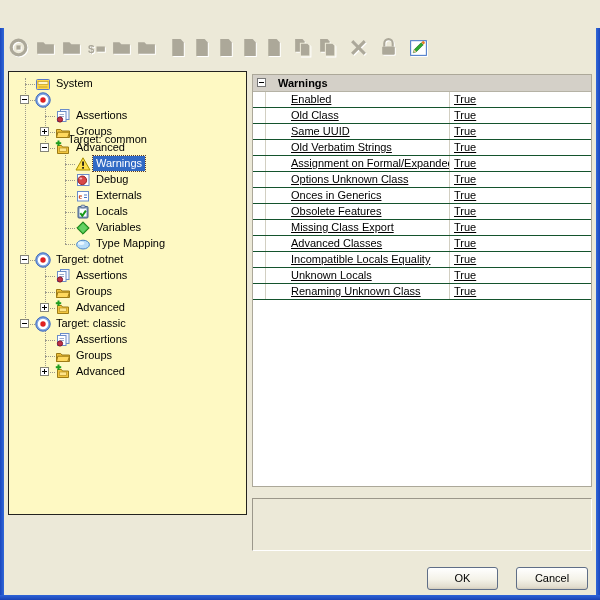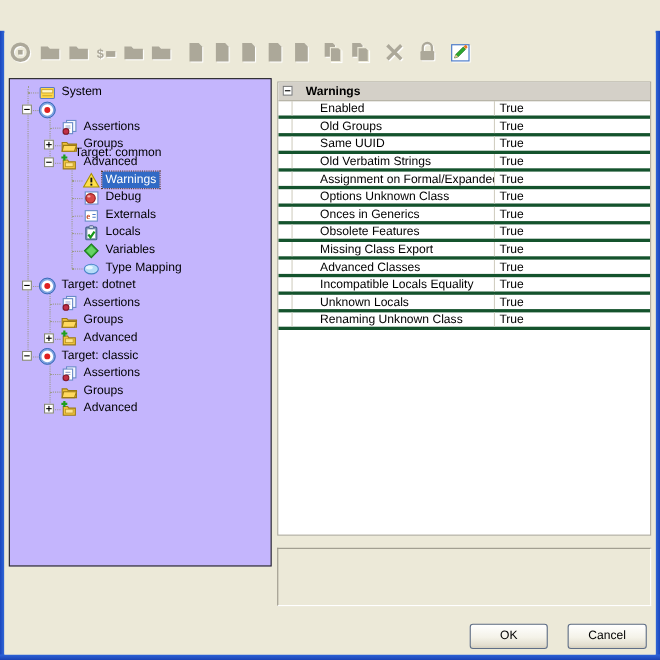--- a/index.html
+++ b/index.html
@@ -21,38 +21,38 @@
   .ctl-close{left:562px;width:27px;background:radial-gradient(circle at 30% 25%,#F6B4A2 0%,#E8674A 45%,#C43514 90%);}
   .ctl-min::after{content:"";position:absolute;left:4px;bottom:3px;width:9px;height:3px;background:#fff;}
   .ctl-max::after{content:"";position:absolute;left:4px;top:4px;width:11px;height:11px;border:1px solid #fff;border-top-width:3px;}
   .ctl-close::after{content:"\00D7";position:absolute;left:0;top:0;width:100%;height:100%;color:#fff;font-size:17px;font-weight:bold;text-align:center;line-height:18px;}
   
   .client{position:absolute;left:4px;top:30px;width:592px;height:565px;background:#ECE9D8;}
   
   .tbi{position:absolute;top:7px;width:21px;height:21px;filter:drop-shadow(1px 1px 0 #fff);}
   .tbi svg{width:100%;height:100%;}
   
-  .tree-panel{position:absolute;left:4px;top:41px;width:239px;height:444px;background:#c4b5fd;border:1px solid #23231F;overflow:hidden;}
+  .tree-panel{position:absolute;left:4px;top:41px;width:239px;height:444px;background:#fef9c3;border:1px solid #23231F;overflow:hidden;}
   .tree-row{position:absolute;left:0;width:100%;height:16px;font-size:11px;color:#000;}
   .tree-stub{position:absolute;top:8px;width:10px;border-top:1px dotted #9C9A8C;}
   .tree-vline{position:absolute;width:1px;border-left:1px dotted #9C9A8C;}
   .expander{position:absolute;top:3px;width:9px;height:9px;background:#fff;border:1px solid #848478;}
   .expander::before{content:"";position:absolute;left:1px;top:3px;width:5px;height:1px;background:#000;}
   .expander.plus::after{content:"";position:absolute;left:3px;top:1px;width:1px;height:5px;background:#000;}
   .tree-ico{position:absolute;top:0;width:16px;height:16px;}
   .tree-ico svg{width:16px;height:16px;}
   .tree-label{position:absolute;top:0;height:15px;line-height:15px;padding:0 3px;white-space:nowrap;}
   .tree-label.selected{background:#316AC5;color:#fff;outline:1px dotted #5a3a28;}
   
   .grid-panel{position:absolute;left:248px;top:44px;width:340px;height:413px;background:#fff;border:1px solid #ACA899;overflow:hidden;}
   .pg-header{position:relative;height:17px;background:#D4D0C8;border-bottom:1px solid #B5B2A5;}
   .pg-minus{position:absolute;left:4px;top:3px;width:9px;height:9px;background:#fff;border:1px solid #777;}
   .pg-minus::before{content:"";position:absolute;left:1px;top:3px;width:5px;height:1px;background:#000;}
   .pg-header-label{position:absolute;left:25px;top:0;height:16px;line-height:16px;font-size:11px;font-weight:bold;color:#000;}
-  .pg-row{display:flex;height:16px;border-bottom:3px solid #14532d;font-size:11px;line-height:15px;color:#000;}
+  .pg-row{display:flex;height:16px;border-bottom:1px solid #14532d;font-size:11px;line-height:15px;color:#000;text-decoration:underline;}
   .pg-margin{width:13px;border-right:1px solid #D2CFC2;}
   .pg-name{width:184px;border-right:1px solid #D2CFC2;padding-left:25px;white-space:nowrap;overflow:hidden;}
   .pg-value{flex:1;padding-left:4px;white-space:nowrap;}
   
   .desc-panel{position:absolute;left:248px;top:468px;width:340px;height:53px;background:#ECE9D8;
     border:1px solid;border-color:#9B978A #FFFFFF #FFFFFF #9B978A;}
   
   .btn{position:absolute;top:537px;height:23px;border:1px solid #5F6E87;border-radius:3px;
     background:linear-gradient(180deg,#FFFFFF 0%,#F4F2E8 55%,#E2DDCE 90%,#D2CCBC 100%);
     font-size:11px;color:#000;text-align:center;line-height:21px;font-family:"Liberation Sans",sans-serif;}
@@ -330,21 +330,21 @@
         <span class="pg-header-label">Warnings</span>
       </div>
       <div id="pg-rows">
           <div class="pg-row">
             <span class="pg-margin"></span>
             <span class="pg-name">Enabled</span>
             <span class="pg-value">True</span>
           </div>
           <div class="pg-row">
             <span class="pg-margin"></span>
-            <span class="pg-name">Old Groups</span>
+            <span class="pg-name">Old Class</span>
             <span class="pg-value">True</span>
           </div>
           <div class="pg-row">
             <span class="pg-margin"></span>
             <span class="pg-name">Same UUID</span>
             <span class="pg-value">True</span>
           </div>
           <div class="pg-row">
             <span class="pg-margin"></span>
             <span class="pg-name">Old Verbatim Strings</span>

